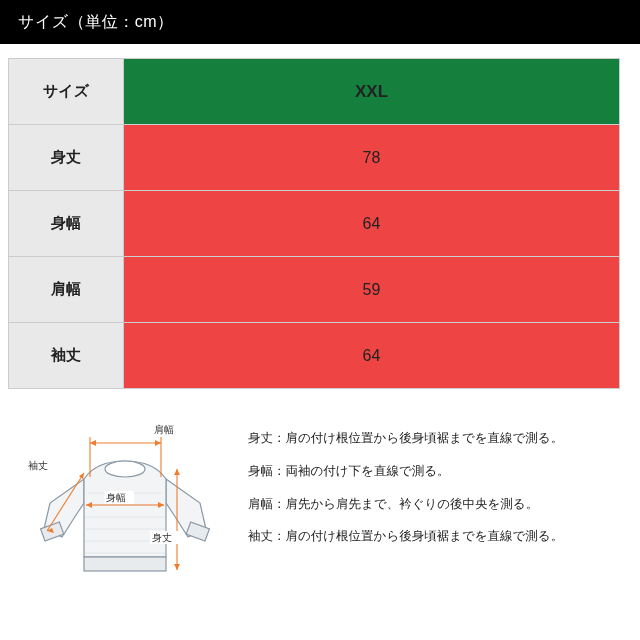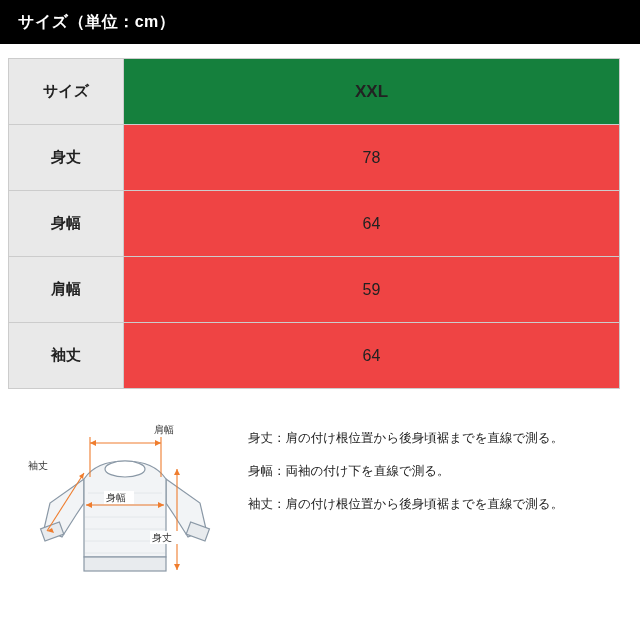--- a/index.html
+++ b/index.html
@@ -17,21 +17,21 @@
 
   
   .header {
     height: 44px;
     background: #000000;
     color: #ffffff;
     display: flex;
     align-items: center;
     padding-left: 18px;
     font-size: 16px;
-    font-weight: bold;
+    font-weight: normal;
     letter-spacing: 0.5px;
   }
 
   
   .table-wrap {
     padding: 14px 14px 0 8px;
     box-sizing: border-box;
   }
   table.size-table {
     width: 612px;
@@ -196,15 +196,16 @@
 
         <rect x="136" y="124" width="30" height="13" fill="#ffffff"></rect>
         <text x="138" y="134">身丈</text>
       </g>
     </svg>
   </div>
 
   <div class="notes">
     <div class="note-line">身丈：肩の付け根位置から後身頃裾までを直線で測る。</div>
     <div class="note-line">身幅：両袖の付け下を直線で測る。</div>
+    <div class="note-line">肩幅：肩先から肩先まで、衿ぐりの後中央を測る。</div>
     <div class="note-line">袖丈：肩の付け根位置から後身頃裾までを直線で測る。</div>
   </div>
 </div>
 
 </body></html>

